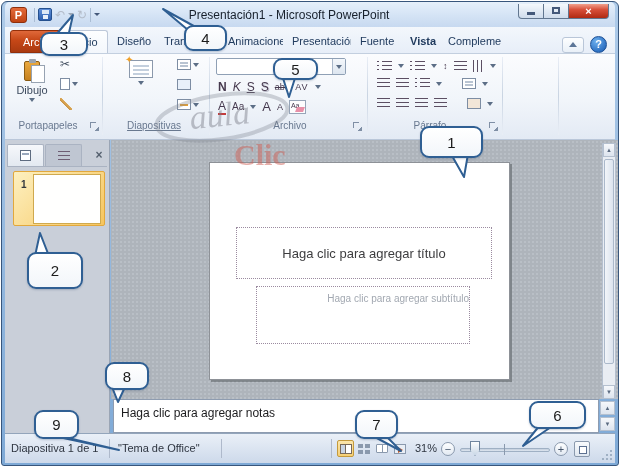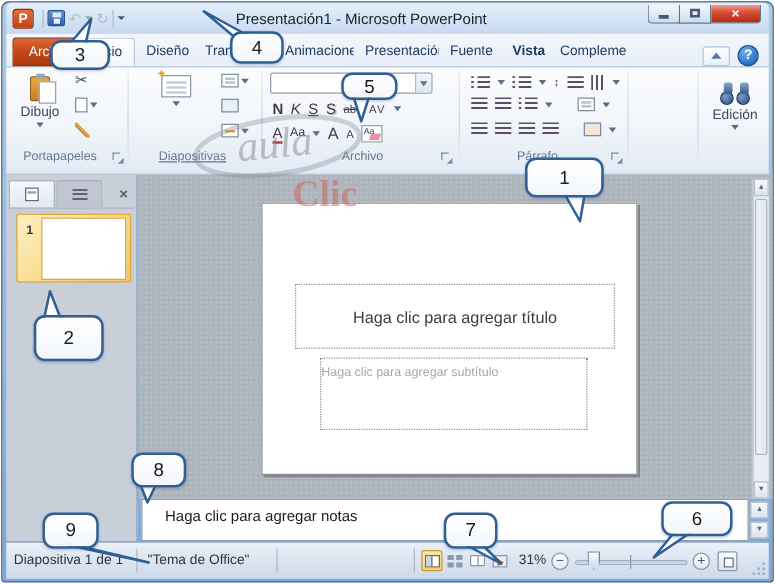--- a/index.html
+++ b/index.html
@@ -115,27 +115,27 @@
     background:linear-gradient(135deg,#fdf0c0,#f6c55e); border:1px solid #e2a83c; border-radius:2px; }
   .thumb-num { position:absolute; left:7px; top:7px; font-size:10px; font-weight:bold; color:#33383e; }
   .thumb-slide { position:absolute; left:19px; top:2px; width:68px; height:50px; background:#fffffe; border:1px solid #cfa94e; }
   .workspace { position:absolute; left:109px; top:138px; width:514px; height:259px;
     background-color:#aeb4bb; background-image:radial-gradient(#b9bfc6 1px,transparent 1px); background-size:4px 4px; }
   .slide { position:absolute; left:98px; top:22px; width:301px; height:218px; background:#fff;
     border:1px solid #8d9197; box-shadow:2px 2px 0 rgba(40,45,50,.35); }
   .ph { position:absolute; border:1px dotted #9b8ba0; }
   .ph-title { left:26px; top:64px; width:256px; height:52px; display:flex; align-items:center; justify-content:center;
     font-size:13px; color:#3d3d3f; }
-  .ph-sub { left:46px; top:123px; width:214px; height:58px; text-align:left; padding-top:6px; font-size:10px; color:#a2a8b1; }
+  .ph-sub { left:46px; top:123px; width:214px; height:58px; text-align:right; padding-top:6px; font-size:10px; color:#a2a8b1; }
   .vscroll { position:absolute; left:600px; top:141px; width:14px; height:256px; background:#e9edf3; border:1px solid #b5c0cf; }
   .sbtn { position:absolute; left:0; right:0; height:14px; background:linear-gradient(#f6f8fb,#dde4ee); border:1px solid #b5c0cf;
     font-size:6px; color:#5a6a80; text-align:center; line-height:13px; }
   .vthumb { position:absolute; left:1px; right:1px; top:15px; height:205px; background:linear-gradient(90deg,#f2f5f9,#dbe3ee); border:1px solid #aab8ca; border-radius:2px; }
   .notes { position:absolute; left:111px; top:397px; width:486px; height:34px; background:#fff; border:1px solid #8e9cb0; }
-  .notes-text { position:absolute; left:18px; top:6px; font-size:12px; color:#1c1c1e; }
+  .notes-text { position:absolute; left:7px; top:6px; font-size:12px; color:#1c1c1e; }
   .nscroll { position:absolute; left:598px; top:399px; width:15px; height:30px; }
   .nbtn { position:absolute; left:0; right:0; height:14px; background:linear-gradient(#f6f8fb,#dde4ee); border:1px solid #b5c0cf;
     font-size:6px; color:#5a6a80; text-align:center; line-height:13px; }
 
   
   .statusbar { position:absolute; left:3px; right:3px; top:431px; height:30px;
     background:linear-gradient(#eaf0f8,#cdd9ea); border-top:1px solid #93a5bb; font-size:11px; color:#2e3540; }
   .ssep { position:absolute; top:5px; width:1px; height:19px; background:#aeb9cb; }
   .stext { position:absolute; top:8px; white-space:nowrap; }
   .vbtn { position:absolute; top:6px; width:17px; height:17px; border:1px solid transparent; border-radius:2px;
@@ -317,28 +317,20 @@
       <span class="bars"></span>
       <span class="mslide" style="margin-left:14px; background:#f2e6d8;"></span>
       <span class="cd"></span>
     </div>
     <div class="glabel" style="left:390px; width:70px;">Párrafo</div>
     <div class="dlg" style="left:484px;"></div>
     <div class="gsep" style="left:497px;"></div>
 
     <div class="gsep" style="left:553px;"></div>
 
-    <div class="bigbtn" style="left:559px; top:3px; width:48px; height:61px;">
-      <span class="binoc">
-          <span class="l"></span>
-          <span class="r"></span>
-        </span>
-      <span>Edición</span>
-      <span class="cd" style="margin-top:2px;"></span>
-    </div>
   </div>
 
   <div class="wmark">
     <svg width="180" height="110" viewBox="0 0 180 110">
       <ellipse cx="70" cy="30" rx="66" ry="22" fill="none" stroke="rgba(130,135,145,0.35)" stroke-width="4" transform="rotate(-8 70 30)"></ellipse>
       <text x="38" y="40" font-family="Liberation Serif, serif" font-style="italic" font-size="34" fill="rgba(120,122,132,0.45)" transform="rotate(-6 60 34)">aula</text>
       <text x="82" y="78" font-family="Liberation Serif, serif" font-weight="bold" font-size="30" fill="rgba(205,95,85,0.5)">Clic</text>
     </svg>
   </div>
 

